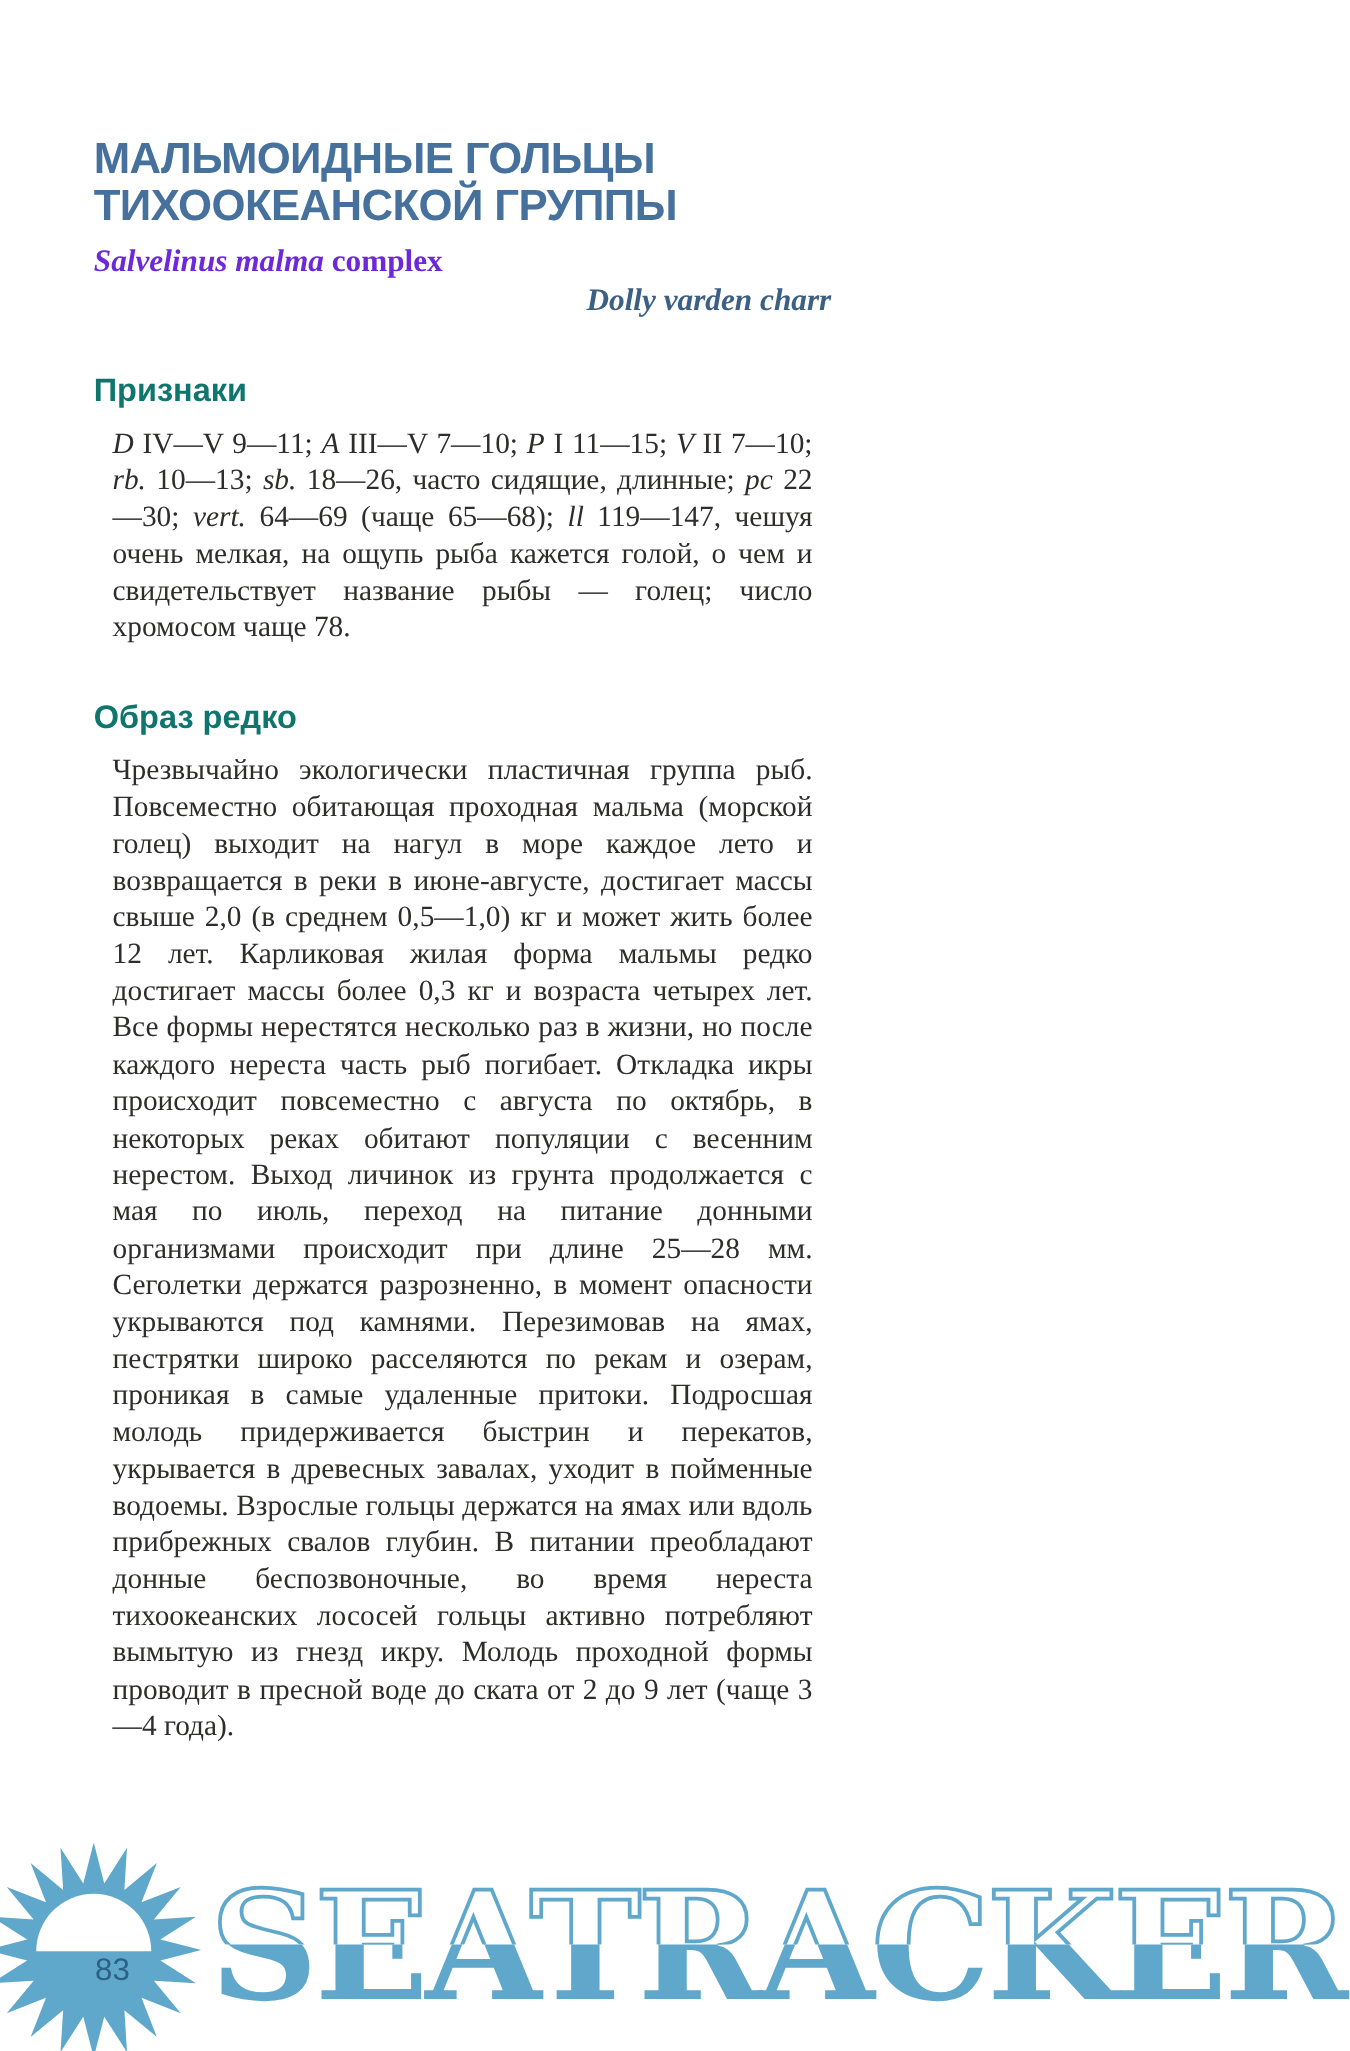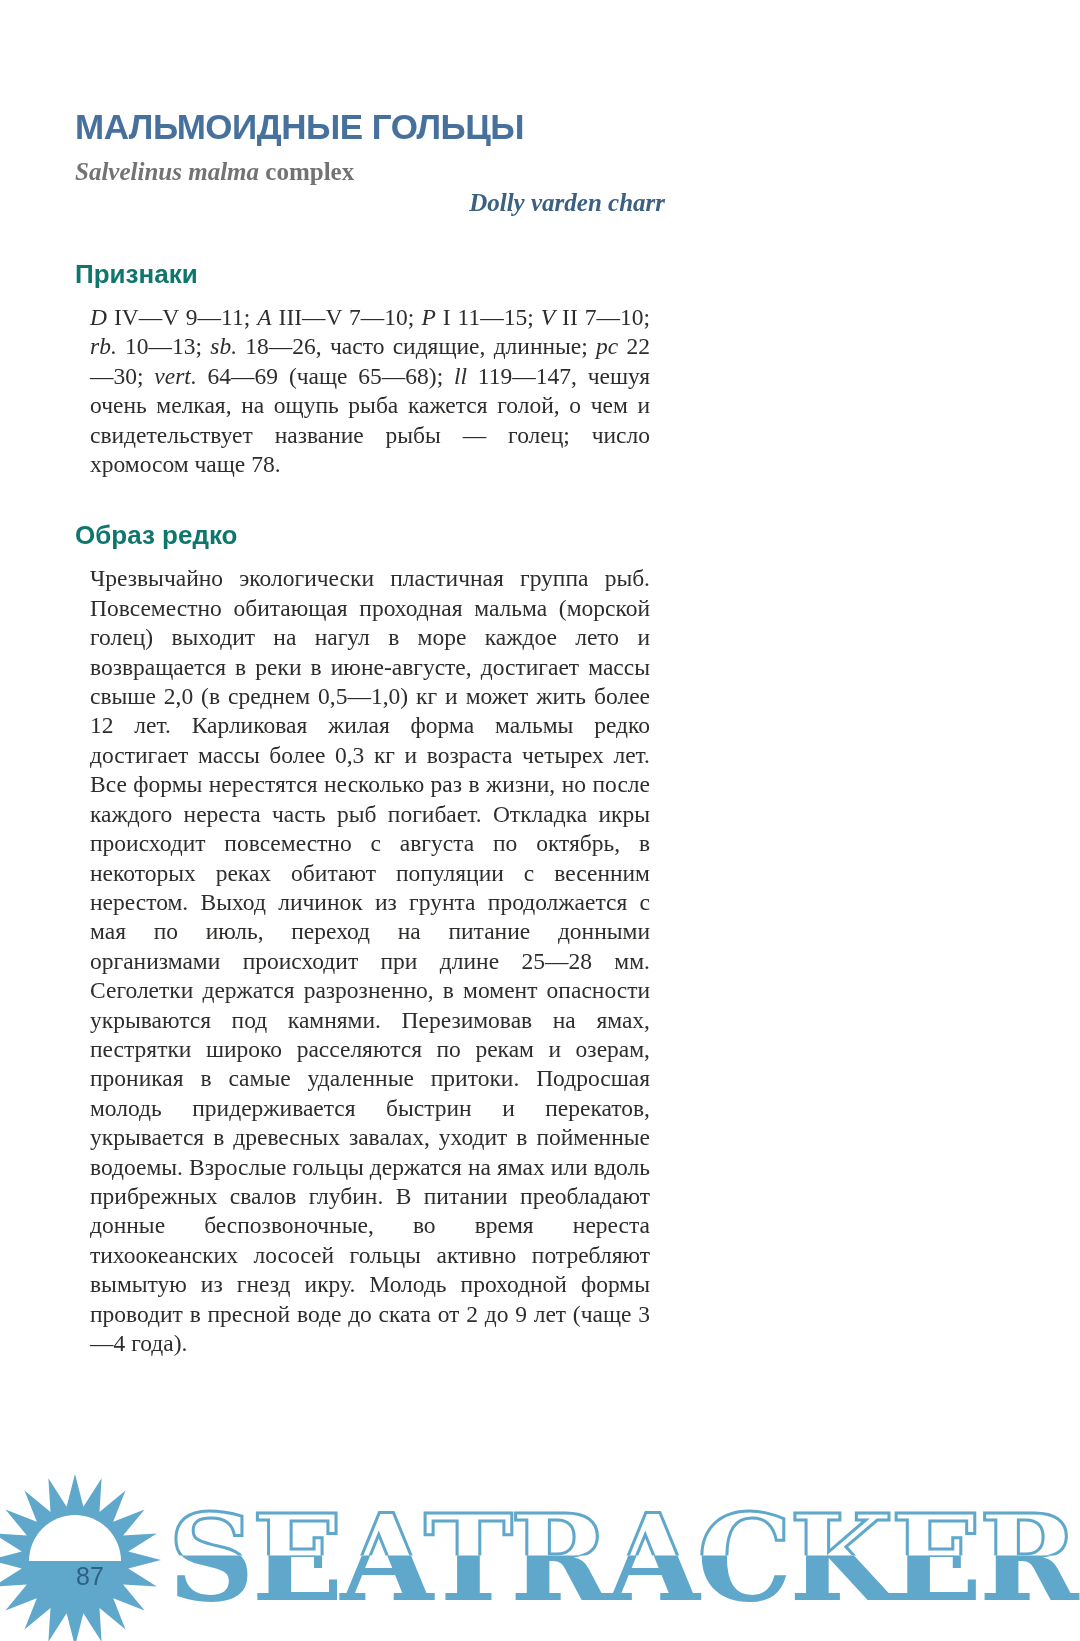--- a/index.html
+++ b/index.html
@@ -24,21 +24,21 @@
     font-size: 35px;
     line-height: 38px;
     letter-spacing: -0.5px;
     color: #47719d;
     margin: 0 0 10px 0;
   }
   .latin-name {
     font-size: 25px;
     line-height: 31px;
     font-weight: bold;
-    color: #737373;
+    color: #6d28d9;
   }
   .latin-name .it, .english-name { font-style: italic; }
   .english-name {
     font-size: 25px;
     line-height: 31px;
     font-weight: bold;
     color: #3b6083;
     text-align: right;
   }
   .section-heading {
@@ -103,39 +103,40 @@
   }
 </style>
 </head>
 <body>
 
 <div class="page">
 
   <div class="content">
     <h1 class="title">
       <div>МАЛЬМОИДНЫЕ ГОЛЬЦЫ</div>
+      <div>ТИХООКЕАНСКОЙ ГРУППЫ</div>
     </h1>
     <div class="latin-name">
       <span class="it">Salvelinus malma</span><span> complex</span>
     </div>
     <div class="english-name">Dolly varden charr</div>
 
     <h2 class="section-heading">Признаки</h2>
     <p class="body-text"><span class="it">D</span><span> IV—V 9—11; </span><span class="it">A</span><span> III—V 7—10; </span><span class="it">P</span><span> I 11—15; </span><span class="it">V</span><span> II 7—10; </span><span class="it">rb.</span><span> 10—13; </span><span class="it">sb.</span><span> 18—26, часто сидящие, длинные; </span><span class="it">pc</span><span> 22—30; </span><span class="it">vert.</span><span> 64—69 (чаще 65—68); </span><span class="it">ll</span><span> 119—147, чешуя очень мелкая, на ощупь рыба кажется голой, о чем и свидетельствует название рыбы — голец; число хромосом чаще 78.</span></p>
 
 
     <h2 class="section-heading">Образ редко</h2>
     <p class="body-text">Чрезвычайно экологически пластичная группа рыб. Повсеместно обитающая проходная мальма (морской голец) выходит на нагул в море каждое лето и возвращается в реки в июне-августе, достигает массы свыше 2,0 (в среднем 0,5—1,0) кг и может жить более 12 лет. Карликовая жилая форма мальмы редко достигает массы более 0,3 кг и возраста четырех лет. Все формы нерестятся несколько раз в жизни, но после каждого нереста часть рыб погибает. Откладка икры происходит повсеместно с августа по октябрь, в некоторых реках обитают популяции с весенним нерестом. Выход личинок из грунта продолжается с мая по июль, переход на питание донными организмами происходит при длине 25—28 мм. Сеголетки держатся разрозненно, в момент опасности укрываются под камнями. Перезимовав на ямах, пестрятки широко расселяются по рекам и озерам, проникая в самые удаленные притоки. Подросшая молодь придерживается быстрин и перекатов, укрывается в древесных завалах, уходит в пойменные водоемы. Взрослые гольцы держатся на ямах или вдоль прибрежных свалов глубин. В питании преобладают донные беспозвоночные, во время нереста тихоокеанских лососей гольцы активно потребляют вымытую из гнезд икру. Молодь проходной формы проводит в пресной воде до ската от 2 до 9 лет (чаще 3—4 года).</p>
   </div>
 
   <svg class="sun-logo" width="200" height="200" viewBox="-100 -100 200 200" aria-hidden="true">
     <polygon fill="#5fa8cc" points="0.0,-86.0 8.4,-53.3 26.6,-81.8 24.5,-48.1 50.5,-69.6 38.2,-38.2 69.6,-50.5 48.1,-24.5 81.8,-26.6 53.3,-8.4 86.0,0.0 53.3,8.4 81.8,26.6 48.1,24.5 69.6,50.5 38.2,38.2 50.5,69.6 24.5,48.1 26.6,81.8 8.4,53.3 0.0,86.0 -8.4,53.3 -26.6,81.8 -24.5,48.1 -50.5,69.6 -38.2,38.2 -69.6,50.5 -48.1,24.5 -81.8,26.6 -53.3,8.4 -86.0,0.0 -53.3,-8.4 -81.8,-26.6 -48.1,-24.5 -69.6,-50.5 -38.2,-38.2 -50.5,-69.6 -24.5,-48.1 -26.6,-81.8 -8.4,-53.3"></polygon>
     <path d="M -46 1 A 46 46 0 0 1 46 1 Z" fill="#ffffff"></path>
   </svg>
 
-  <span class="page-number">87</span>
+  <span class="page-number">83</span>
 
   <div class="wm">
     <span class="wm-layer wm-outline">SEATRACKER.RU</span>
     <span class="wm-layer wm-solid">SEATRACKER.RU</span>
   </div>
 
 </div>
 
 </body></html>

